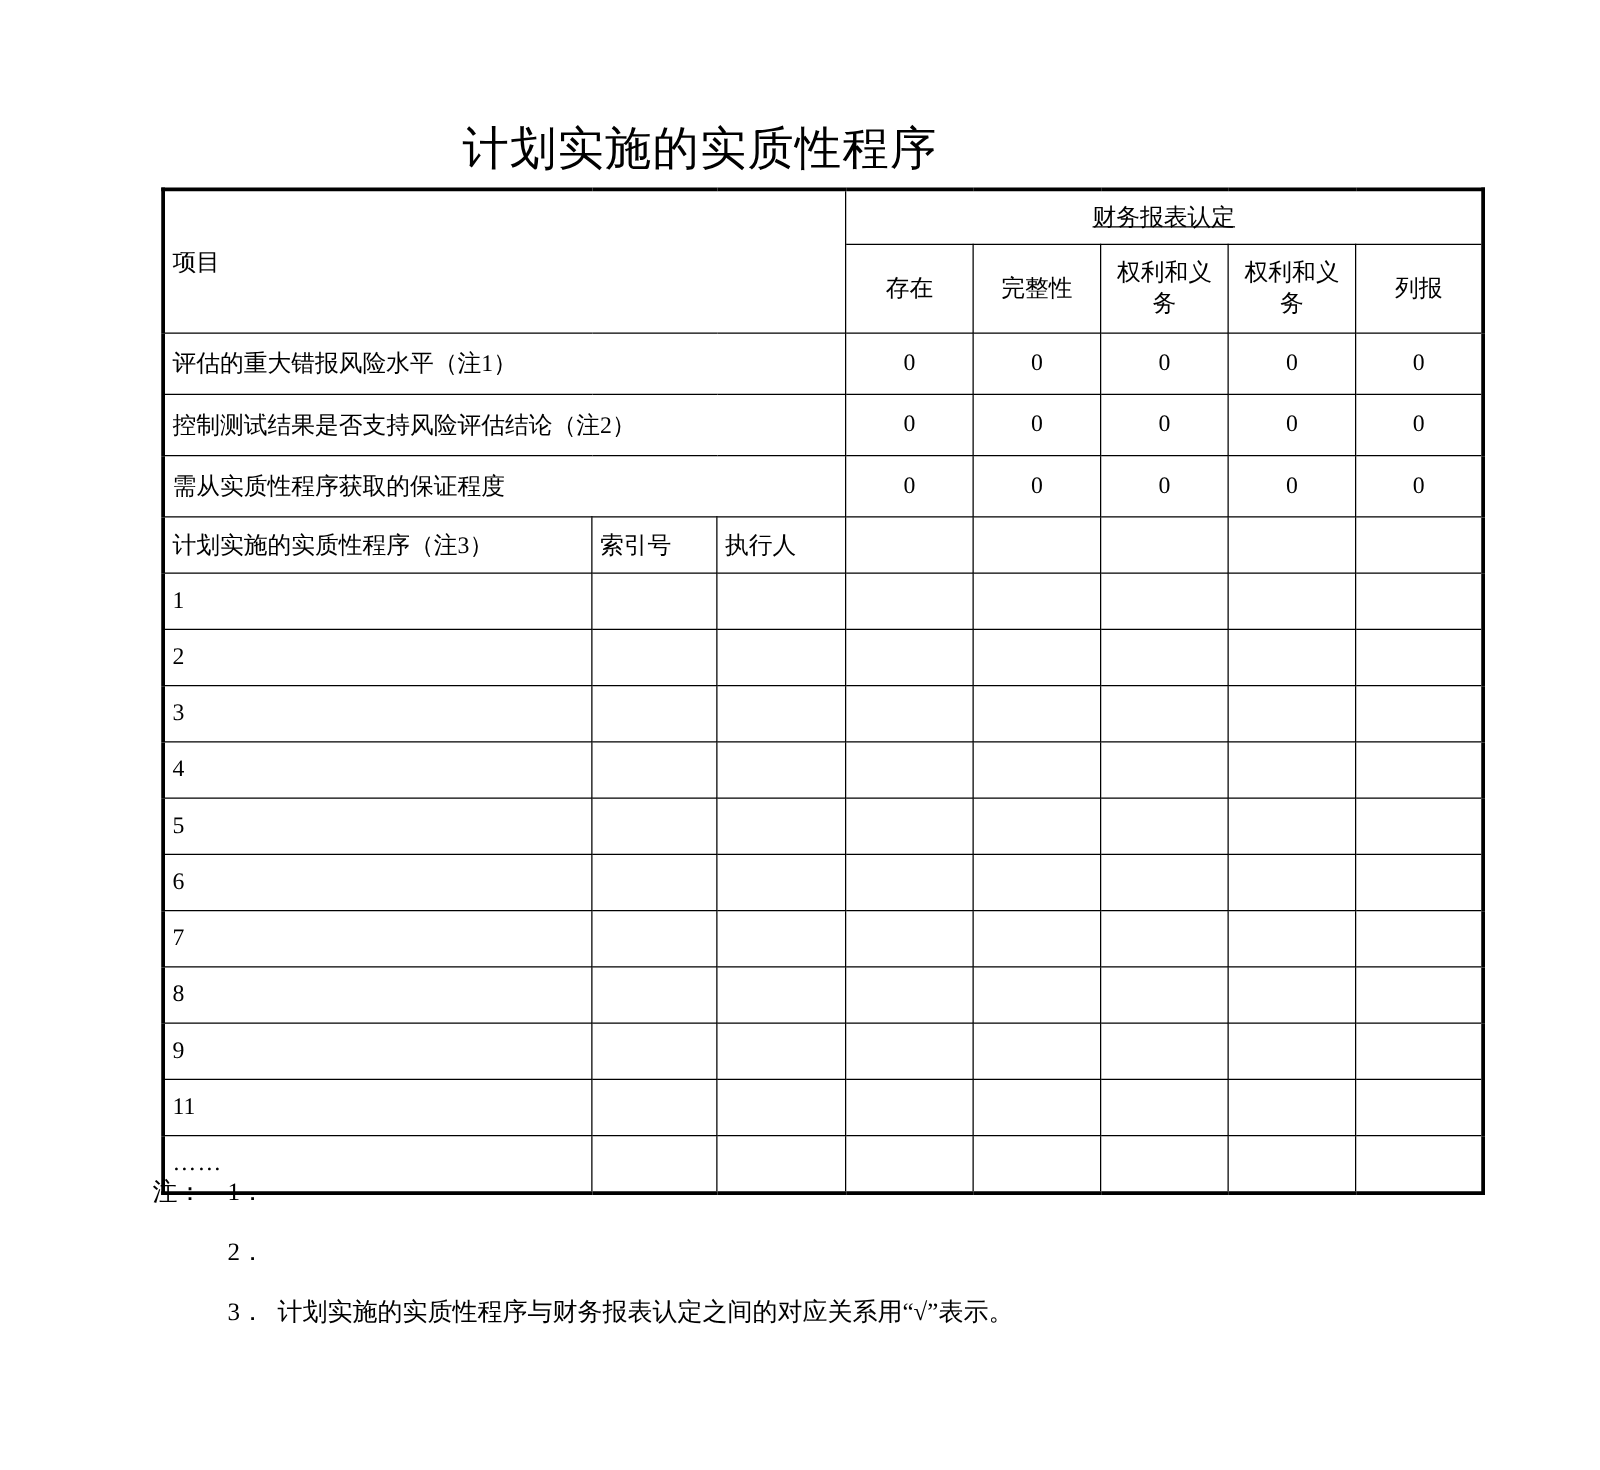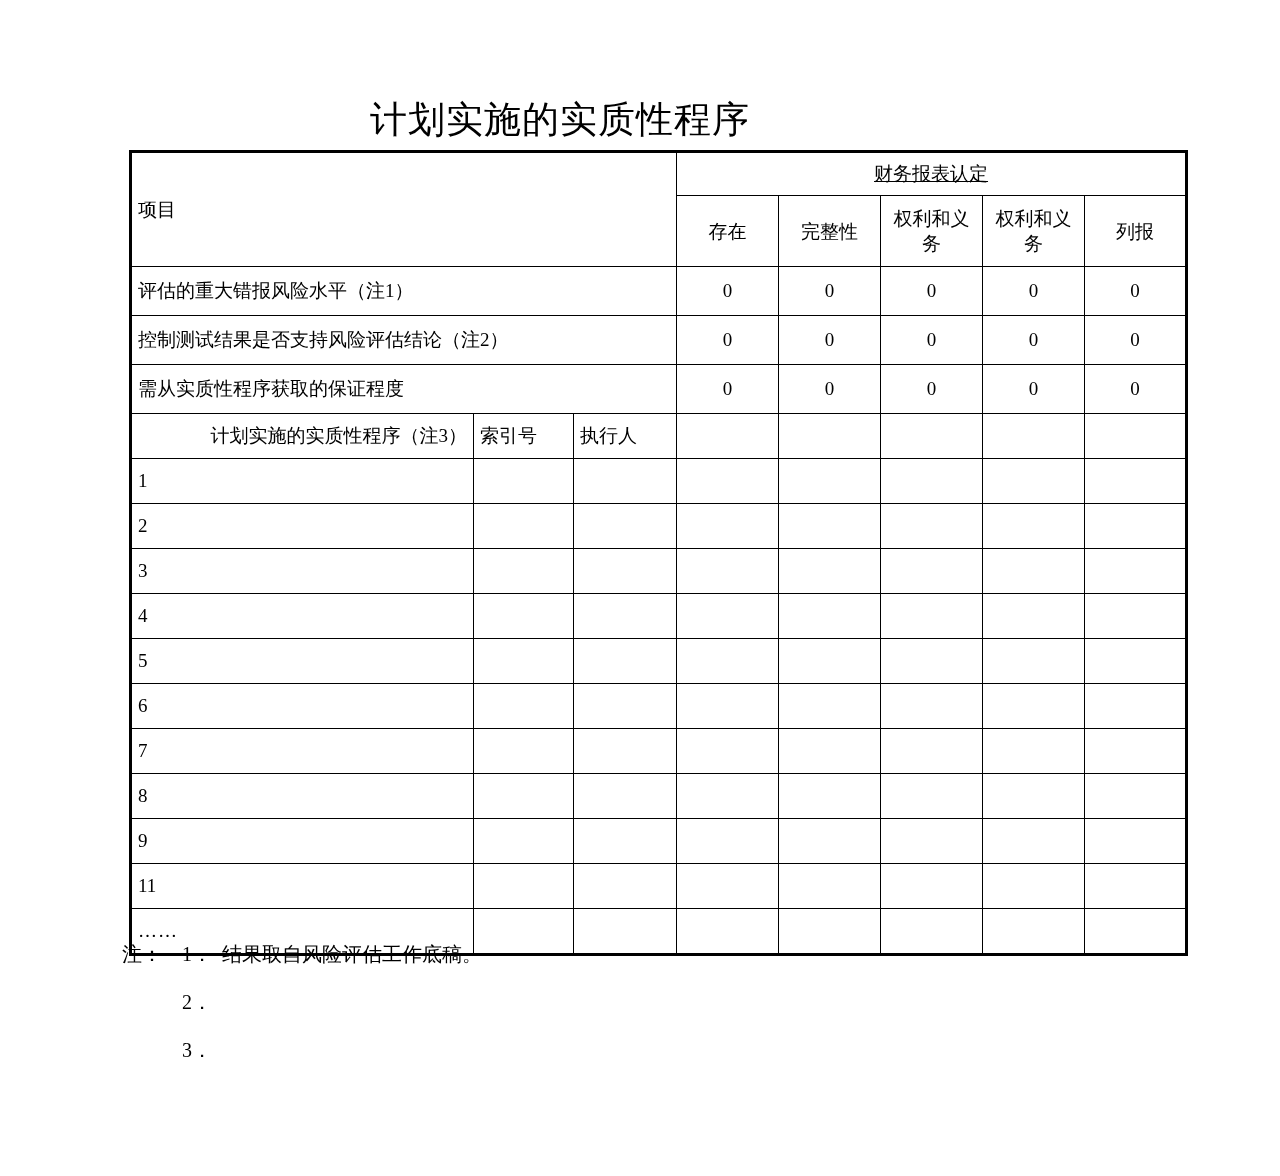--- a/index.html
+++ b/index.html
@@ -95,21 +95,21 @@
     height: 43px;
     padding-left: 8px;
     margin-top: 43px;
   }
   .row-label.tall { height: 48px; }
   .row-sub-hdr {
     font-size: 20px;
     height: 44px;
   }
   .row-sub-hdr.left-pad {
-    text-align: right;
+    text-align: left;
     padding-left: 14px;
   }
   .cell-zero {
     text-align: center;
     font-size: 20px;
   }
   .cell-blank { }
   .row-num {
     height: 44px;
     vertical-align: top;
@@ -326,25 +326,25 @@
           <td class="cell-blank frame-bottom"></td>
           <td class="cell-blank frame-right frame-bottom"></td>
         </tr>
       </tbody>
   </table>
 
   <div id="notes">
       <div class="note-line">
         <span class="note-prefix">注：</span>
         <span class="note-num">1．</span>
-        <span class="note-body">结果取自风险评估工作底稿。</span>
       </div>
       <div class="note-line">
         <span class="note-prefix"></span>
         <span class="note-num">2．</span>
       </div>
       <div class="note-line">
         <span class="note-prefix"></span>
         <span class="note-num">3．</span>
+        <span class="note-body">计划实施的实质性程序与财务报表认定之间的对应关系用“√”表示。</span>
       </div>
     </div>
 
 </div>
 
 </body></html>

